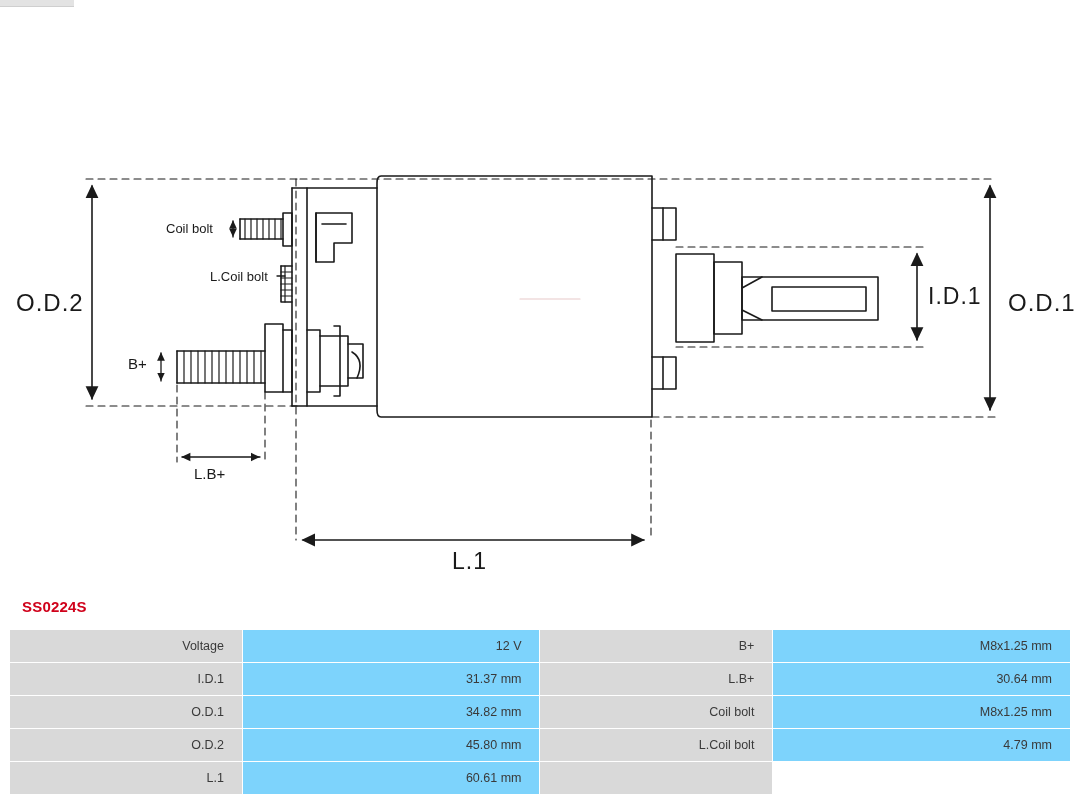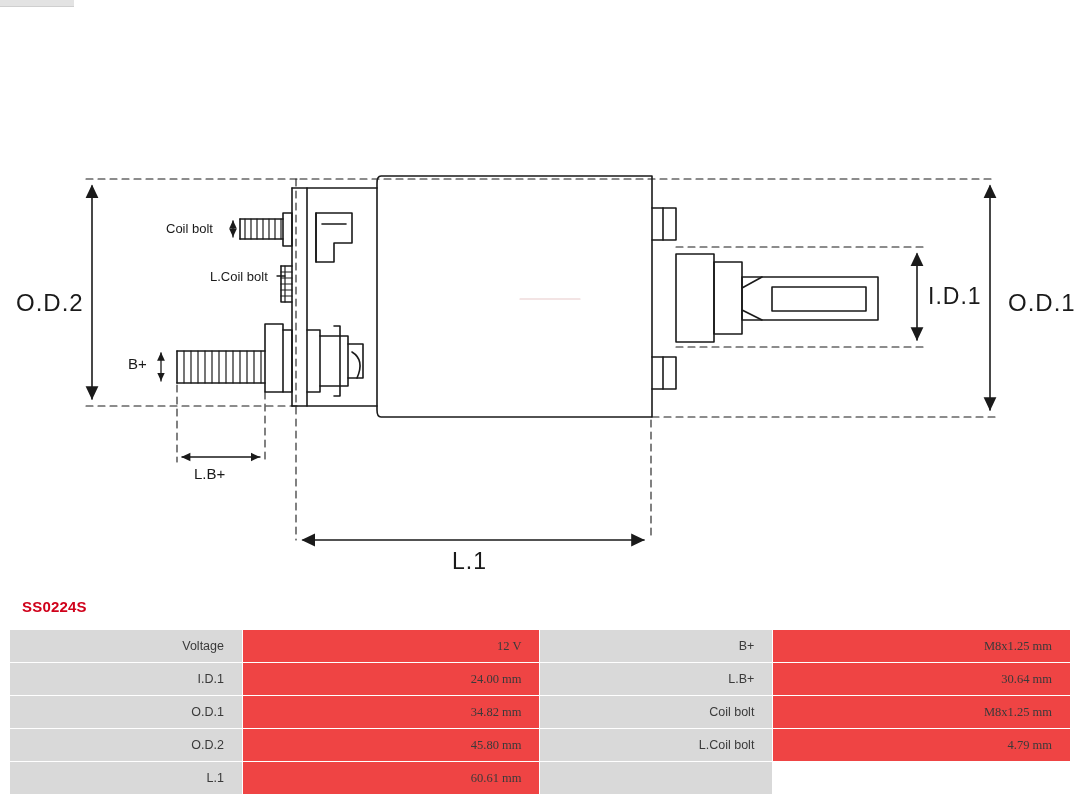--- a/index.html
+++ b/index.html
@@ -60,24 +60,23 @@
     padding: 0 18px;
     border: 1px solid #ffffff;
     vertical-align: middle;
   }
   td.label {
     background: #d9d9d9;
     text-align: right;
     width: 197px;
   }
   td.value {
-    background: #ef4444;
+    background: #7dd3fc;
     text-align: right;
     width: 262px;
-    font-family: Liberation Serif, serif;
   }
   td.empty-label {
     background: #d9d9d9;
     width: 197px;
   }
   td.empty-value {
     background: #ffffff;
     border: 1px solid #ffffff;
     width: 262px;
   }
@@ -238,21 +237,21 @@
   <table class="specs">
     <tbody>
       <tr>
         <td class="label">Voltage</td>
         <td class="value">12 V</td>
         <td class="label">B+</td>
         <td class="value">M8x1.25 mm</td>
       </tr>
       <tr>
         <td class="label">I.D.1</td>
-        <td class="value">24.00 mm</td>
+        <td class="value">31.37 mm</td>
         <td class="label">L.B+</td>
         <td class="value">30.64 mm</td>
       </tr>
       <tr>
         <td class="label">O.D.1</td>
         <td class="value">34.82 mm</td>
         <td class="label">Coil bolt</td>
         <td class="value">M8x1.25 mm</td>
       </tr>
       <tr>

